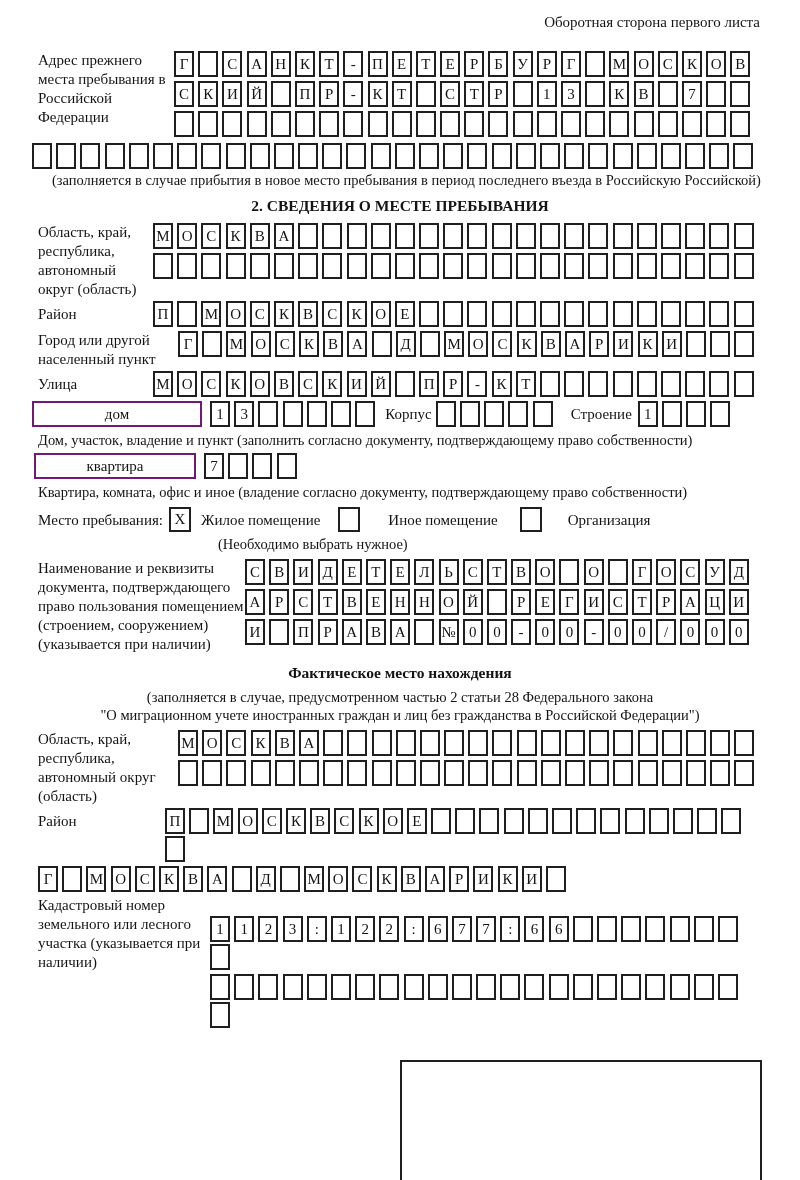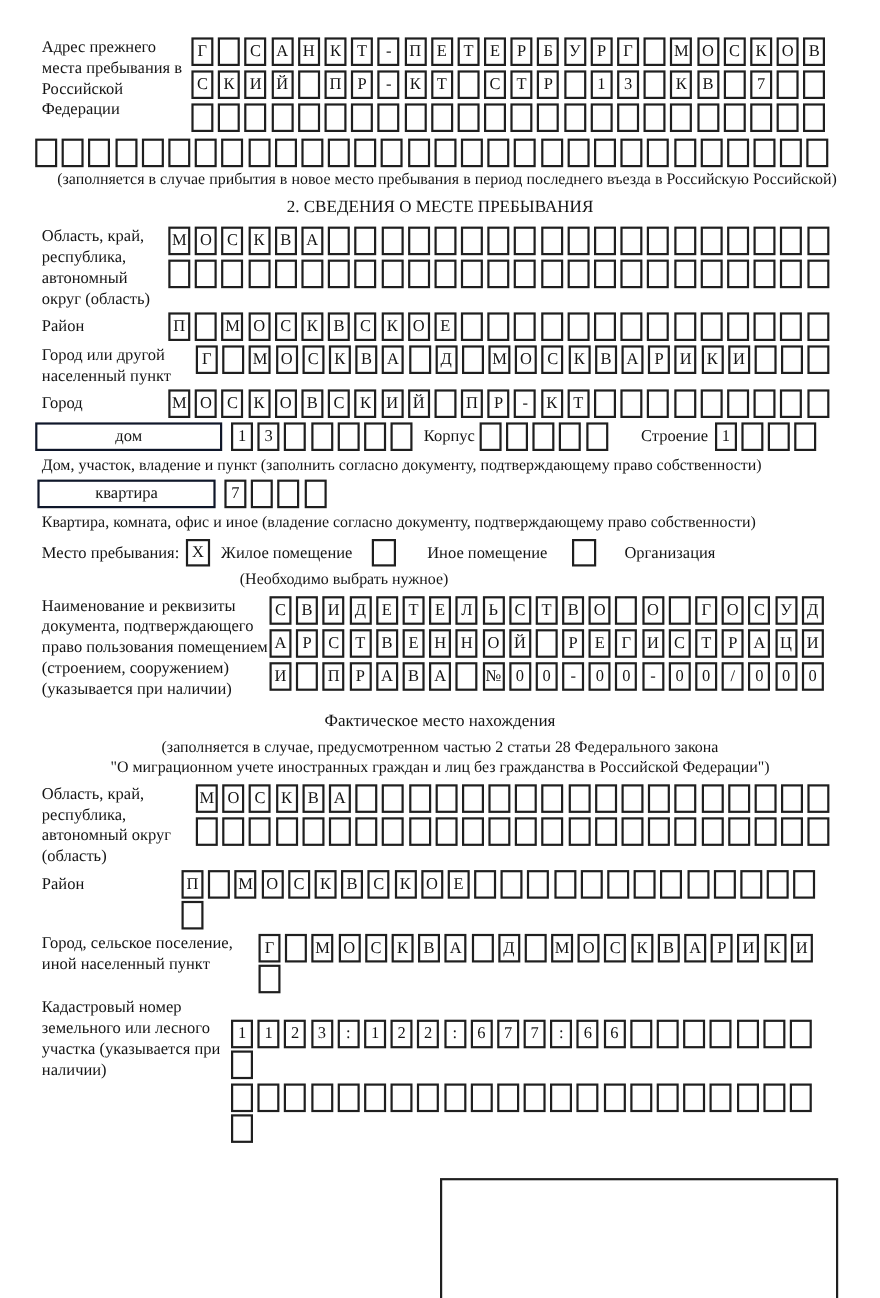--- a/index.html
+++ b/index.html
@@ -6,32 +6,33 @@
   body{width:800px;height:1180px;color:#141414;font-family:"Liberation Serif","DejaVu Serif",serif;position:relative;overflow:hidden;}
   .page{box-sizing:border-box;width:800px;height:1180px;padding:14px 38px 0 38px;}
   .topnote{text-align:right;font-size:15px;padding-right:2px;}
   .frow{display:flex;align-items:flex-start;margin-bottom:2px;}
   .lbl{font-size:15px;line-height:19px;flex:0 0 auto;}
   .cells{display:flex;flex-wrap:wrap;align-content:flex-start;}
   .cell{box-sizing:border-box;flex:0 0 auto;width:20px;height:26px;border:2px solid #1f1f1f;margin:0 4.2px 2px 0;font-size:15px;line-height:22px;text-align:center;}
   .stack .cells{margin-bottom:2px;}
   .note{font-size:14.5px;line-height:18px;}
   .center{text-align:center;}
-  .sect-title{font-weight:normal;font-size:15.5px;text-align:center;margin:8px 0 8px 0;}
-  .fieldbox{box-sizing:border-box;height:26px;border:2px solid #0f172a;display:flex;align-items:center;justify-content:center;font-size:15px;flex:0 0 auto;}
+  .sect-title{font-weight:bold;font-size:15.5px;text-align:center;margin:8px 0 8px 0;}
+  .fieldbox{box-sizing:border-box;height:26px;border:2px solid #701a75;display:flex;align-items:center;justify-content:center;font-size:15px;flex:0 0 auto;}
   .inline-lbl{font-size:15px;line-height:26px;flex:0 0 auto;}
   .chk{box-sizing:border-box;width:22px;height:25px;border:2px solid #1f1f1f;font-size:15px;line-height:21px;text-align:center;flex:0 0 auto;}
   .stamp-box{box-sizing:border-box;border:2px solid #1f1f1f;width:362px;height:170px;margin-left:362px;margin-top:28px;}
   .mb6{margin-bottom:6px;} .mb4{margin-bottom:4px;}
 </style>
 </head>
 <body>
 
 <div class="page">
 
+  <div class="topnote">Оборотная сторона первого листа</div>
 
   <div class="frow" style="margin-top:20px;">
     <div class="lbl" style="width:136px;">Адрес прежнего места пребывания в Российской Федерации</div>
     <div class="stack" style="width:586px;">
       <div class="cells">
           <span class="cell">Г</span>
           <span class="cell"></span>
           <span class="cell">С</span>
           <span class="cell">А</span>
           <span class="cell">Н</span>
@@ -260,21 +261,21 @@
         <span class="cell">И</span>
         <span class="cell">К</span>
         <span class="cell">И</span>
         <span class="cell"></span>
         <span class="cell"></span>
         <span class="cell"></span>
       </div>
   </div>
 
   <div class="frow">
-    <div class="lbl" style="width:115px;line-height:26px;">Город</div>
+    <div class="lbl" style="width:115px;line-height:26px;">Улица</div>
     <div class="cells">
         <span class="cell">М</span>
         <span class="cell">О</span>
         <span class="cell">С</span>
         <span class="cell">К</span>
         <span class="cell">О</span>
         <span class="cell">В</span>
         <span class="cell">С</span>
         <span class="cell">К</span>
         <span class="cell">И</span>
@@ -311,21 +312,21 @@
         <span class="cell"></span>
       </div>
     <div class="inline-lbl" style="margin:0 4px 0 6px;">Корпус</div>
     <div class="cells">
         <span class="cell"></span>
         <span class="cell"></span>
         <span class="cell"></span>
         <span class="cell"></span>
         <span class="cell"></span>
       </div>
-    <div class="inline-lbl" style="margin:0 6px 0 26px;text-align:center;">Строение</div>
+    <div class="inline-lbl" style="margin:0 6px 0 14px;text-align:center;">Строение</div>
     <div class="cells">
         <span class="cell">1</span>
         <span class="cell"></span>
         <span class="cell"></span>
         <span class="cell"></span>
       </div>
   </div>
   <div class="note mb4">Дом, участок, владение и пункт (заполнить согласно документу, подтверждающему право собственности)</div>
 
   <div class="frow" style="margin-left:-4px;">
@@ -514,21 +515,20 @@
         <span class="cell"></span>
         <span class="cell"></span>
         <span class="cell"></span>
         <span class="cell"></span>
         <span class="cell"></span>
         <span class="cell"></span>
       </div>
   </div>
 
   <div class="frow">
-    <div class="lbl" style="width:197px;">Город, сельское поселение, иной населенный пункт</div>
     <div class="cells">
         <span class="cell">Г</span>
         <span class="cell"></span>
         <span class="cell">М</span>
         <span class="cell">О</span>
         <span class="cell">С</span>
         <span class="cell">К</span>
         <span class="cell">В</span>
         <span class="cell">А</span>
         <span class="cell"></span>

